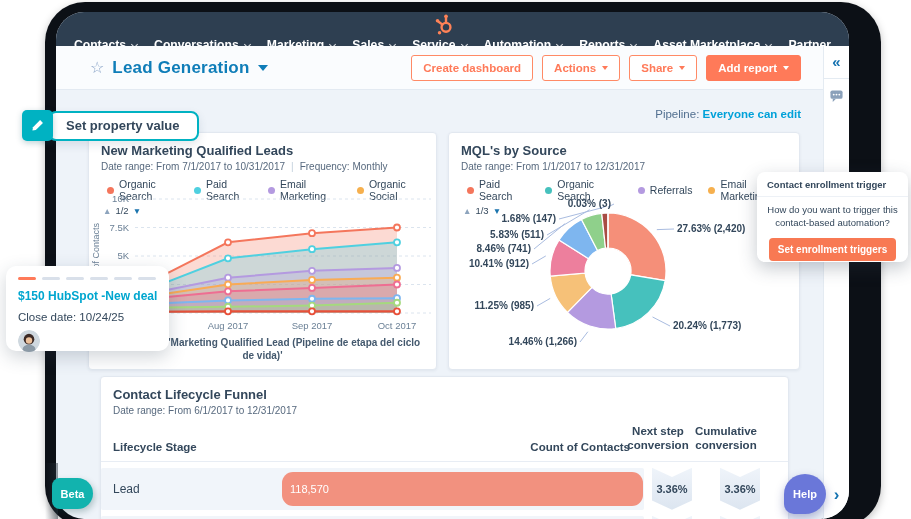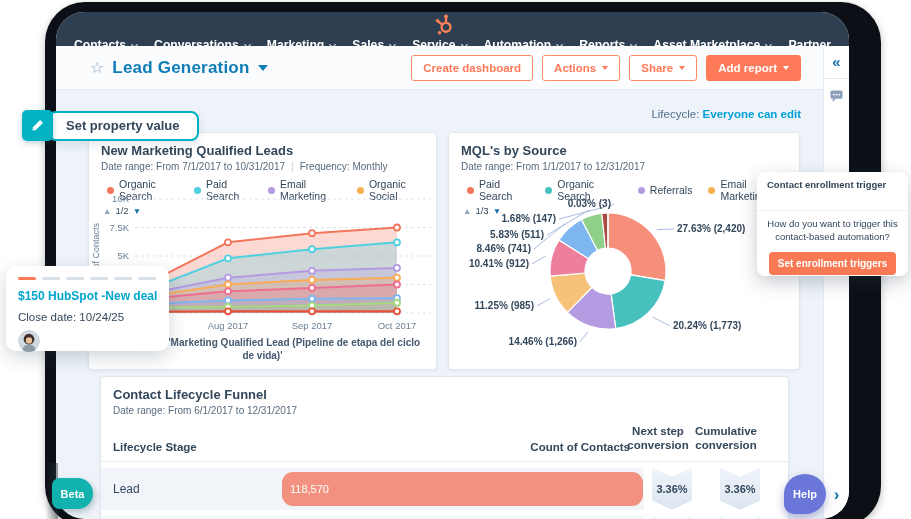--- a/index.html
+++ b/index.html
@@ -98,21 +98,21 @@
                box-shadow: 0 6px 18px rgba(45,62,80,.22); padding: 11px 12px; z-index: 6; }
   .dashes { display: flex; gap: 6px; }
   .dash { height: 3px; width: 18px; border-radius: 2px; background: #d9e0ea; }
   .dash.active { background: #ff7a59; }
   .deal-title { margin-top: 9px; font-size: 12px; font-weight: 700; color: #00a6cf; white-space: nowrap; }
   .deal-close { margin-top: 8px; font-size: 11.5px; color: #33475b; }
   .deal-avatar { margin-top: 7px; width: 22px; height: 22px; border-radius: 50%; overflow: hidden; }
 
   .popup { position: absolute; left: 757px; top: 172px; width: 151px; background: #fff; border-radius: 8px;
            box-shadow: 0 6px 18px rgba(45,62,80,.28); z-index: 7; overflow: hidden; }
-  .popup-hdr { font-size: 9.5px; font-weight: 700; color: #33475b; padding: 7px 10px 20px; border-bottom: 1px solid #edf1f6; }
+  .popup-hdr { font-size: 9.5px; font-weight: 700; color: #33475b; padding: 7px 10px 6px; border-bottom: 1px solid #edf1f6; }
   .popup-body { font-size: 9.5px; color: #33475b; text-align: center; padding: 7px 10px 0; line-height: 1.35; }
   .popup-btn { display: block; margin: 8px auto 1px; background: #f87953; color: #fff; border: none; border-radius: 4px;
                font-family: "Liberation Sans", sans-serif; font-size: 10px; font-weight: 700; padding: 6px 9px; cursor: pointer; }
 
   .curl { position: absolute; left: 45px; top: 463px; width: 13px; height: 57px; z-index: 5;
           background: linear-gradient(90deg, rgba(90,100,110,0) 0%, rgba(40,50,60,.5) 100%); }
   .beta { position: absolute; left: 52px; top: 478px; width: 41px; height: 31px; background: #12b3ae; color: #fff;
           border-radius: 8px 16px 16px 8px; display: flex; align-items: center; justify-content: center;
           font-size: 11px; font-weight: 700; z-index: 6; box-shadow: 2px 3px 6px rgba(0,60,60,.25); }
   .help { position: absolute; left: 784px; top: 474px; width: 42px; height: 40px; background: #6a77d9; color: #fff;
@@ -168,21 +168,21 @@
               <span class="bchev"></span>
             </button>
           <button class="btn solid">
               <span>Add report</span>
               <span class="bchev"></span>
             </button>
         </div>
       </div>
 
       <div class="assigned">
-        <span>Lifecycle:</span>
+        <span>Pipeline:</span>
         <a href="#">Everyone can edit</a>
       </div>
 
       <section class="card card-left">
         <div class="card-title">New Marketing Qualified Leads</div>
         <div class="card-meta">
           <span>Date range: From 7/1/2017 to 10/31/2017</span><span class="meta-sep">|</span><span>Frequency: Monthly</span>
         </div>
         <div class="legend" id="legend-line">
             <span class="legend-item">

